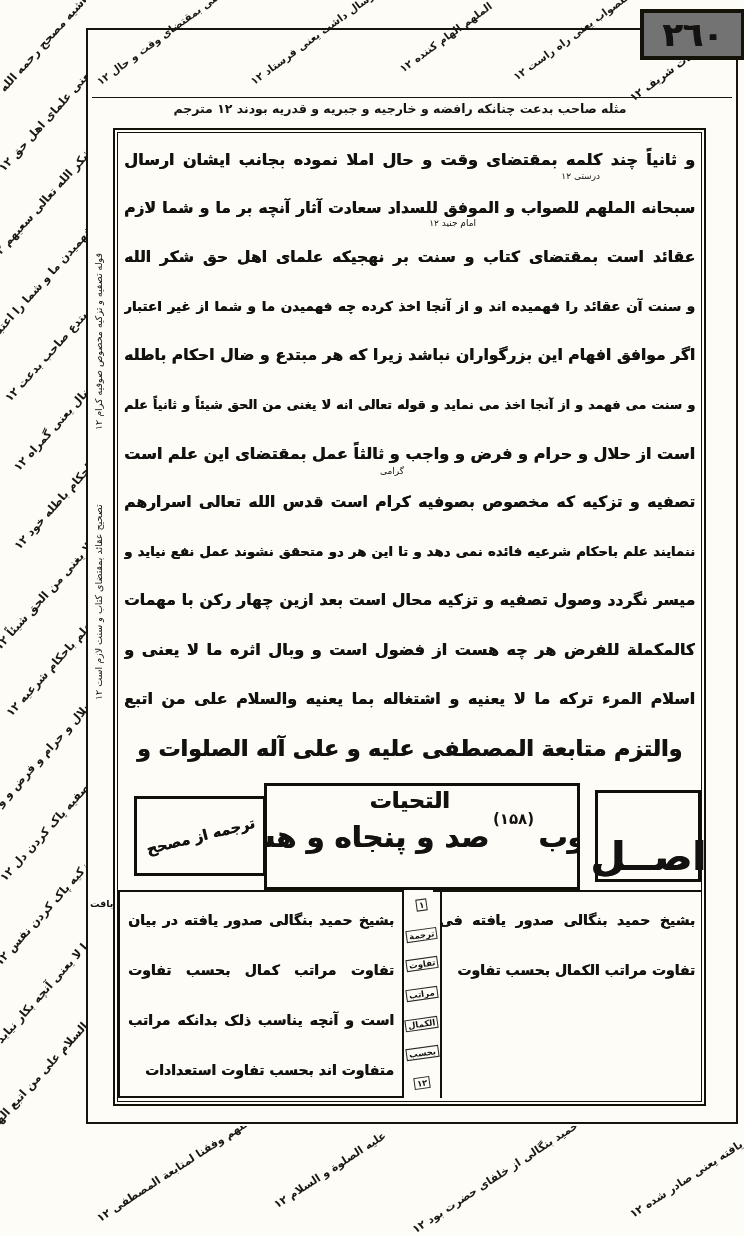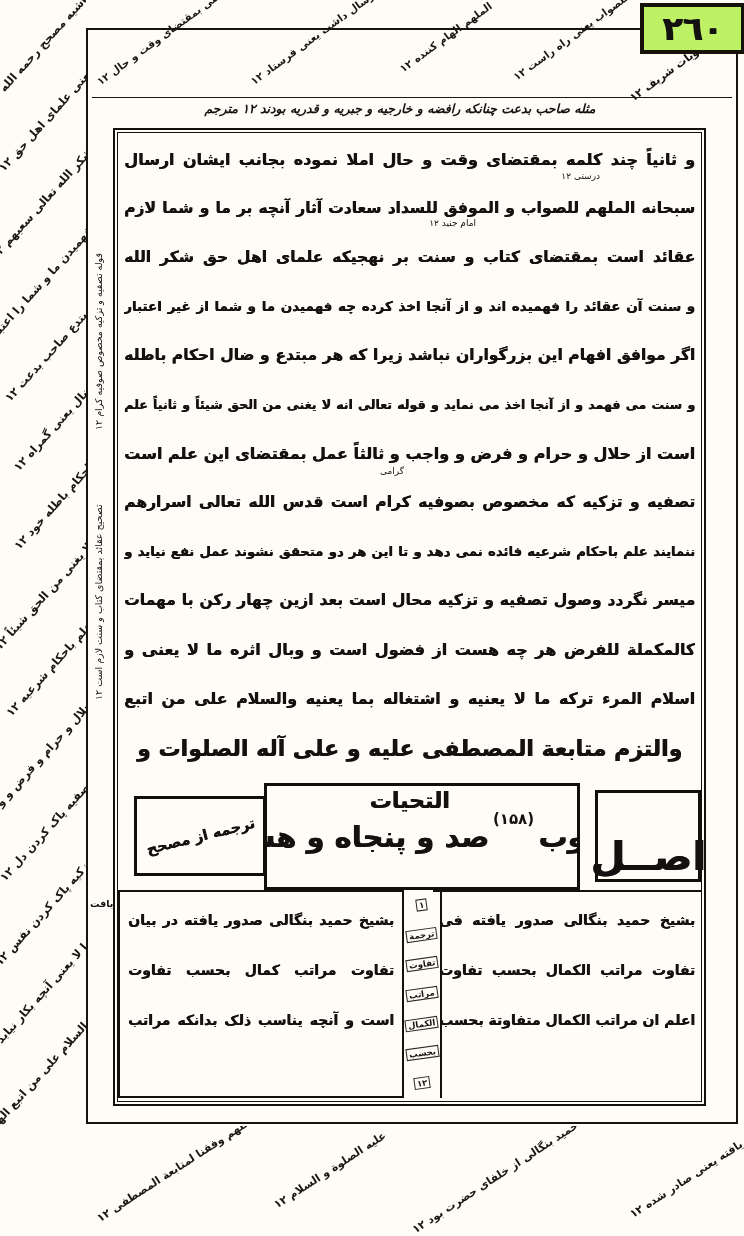--- a/index.html
+++ b/index.html
@@ -4,27 +4,27 @@
 <style>
   html,body{margin:0;padding:0;}
   body{
     width:744px;height:1236px;position:relative;overflow:hidden;
     background:#fdfcf7;color:#141210;
     font-family:"DejaVu Sans",sans-serif;direction:rtl;
   }
   
   .outer-border{position:absolute;left:86px;top:28px;width:648px;height:1092px;
     border:2.5px solid #17140f;z-index:2;pointer-events:none;}
-  .pagenum-box{position:absolute;left:640px;top:3px;width:97px;height:43px;
-    border:4px solid #151209;background:#bef264;z-index:5;
+  .pagenum-box{position:absolute;left:640px;top:9px;width:97px;height:43px;
+    border:4px solid #151209;background:#737373;z-index:5;
     display:flex;align-items:center;justify-content:center;
     font-size:33px;font-weight:900;text-shadow:1px 0 0 currentColor;}
   .header-rule{position:absolute;left:92px;top:97px;width:640px;border-top:1.5px solid #1a160f;z-index:3;}
   .header-note{position:absolute;left:120px;top:101px;width:560px;height:24px;z-index:3;
-    text-align:center;font-size:12.5px;font-weight:600;white-space:nowrap;overflow:hidden;font-style:italic;}
+    text-align:center;font-size:12.5px;font-weight:600;white-space:nowrap;overflow:hidden;}
   
   .mband{position:absolute;overflow:hidden;z-index:1;}
   .mband .note{white-space:nowrap;font-weight:600;color:#1b1812;}
   .m-top{left:88px;top:0;width:550px;height:94px;display:flex;flex-direction:row-reverse;}
   .m-top .note{flex:0 0 48px;font-size:10.5px;transform:rotate(-36deg) translate(2px,30px);}
   .m-left{left:0;top:0;width:86px;height:1130px;display:flex;flex-direction:column;padding-top:8px;}
   .m-left .note{flex:0 0 79px;font-size:11.5px;transform:rotate(-48deg) translate(30px,30px);}
   .m-bottom{left:86px;top:1126px;width:658px;height:110px;display:flex;flex-direction:row-reverse;}
   .m-bottom .note{flex:0 0 49px;font-size:11px;transform:rotate(-33deg) translate(4px,38px);}
   .corner-note{position:absolute;left:618px;top:52px;z-index:1;font-size:11px;font-weight:600;
@@ -162,31 +162,31 @@
     </div>
     <div class="tarjuma-box">
       <span>ترجمه از مصحح</span>
     </div>
   </div>
 
   <div class="columns-row">
     <div class="col-right">
         <div class="cline">بشیخ حمید بنگالی صدور یافته فی بیان</div>
         <div class="cline">تفاوت مراتب الکمال بحسب تفاوت</div>
-        <div class="cline">اعلم ان مراتب الکمال متفاوتة بحسب</div>
       </div>
     <div class="gutter">
         <span class="gitem">۱</span>
         <span class="gitem">ترجمة</span>
         <span class="gitem">تفاوت</span>
         <span class="gitem">مراتب</span>
         <span class="gitem">الکمال</span>
         <span class="gitem">بحسب</span>
         <span class="gitem">۱۲</span>
       </div>
     <div class="col-left">
         <div class="cline">بشیخ حمید بنگالی صدور یافته در بیان آنکه</div>
         <div class="cline">تفاوت مراتب کمال بحسب تفاوت استعدادات</div>
         <div class="cline">است و آنچه یناسب ذلک بدانکه مراتب کمال</div>
+        <div class="cline">متفاوت اند بحسب تفاوت استعدادات</div>
       </div>
   </div>
 
 </div>
 
 </body></html>

